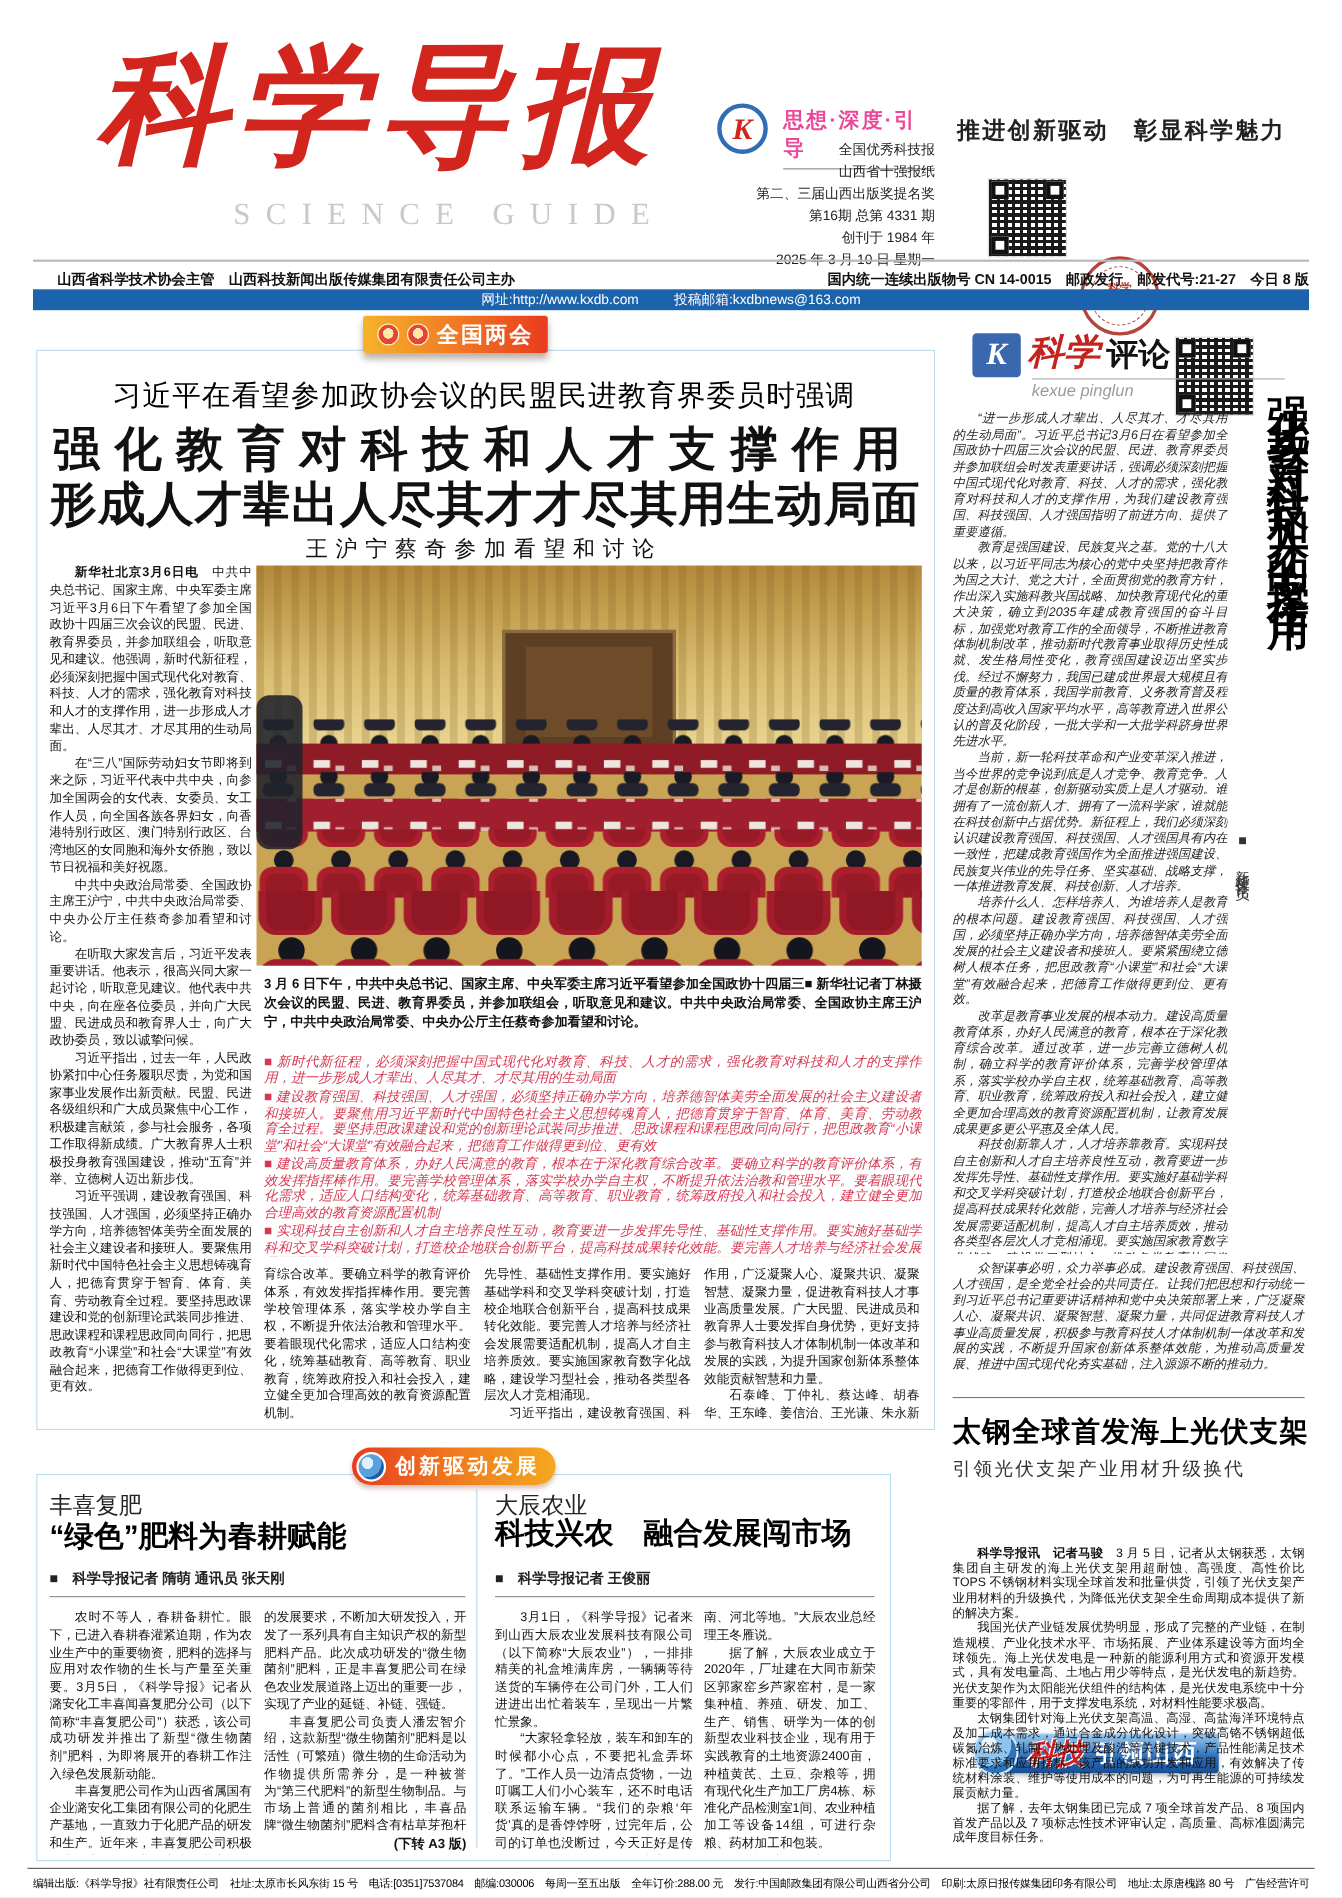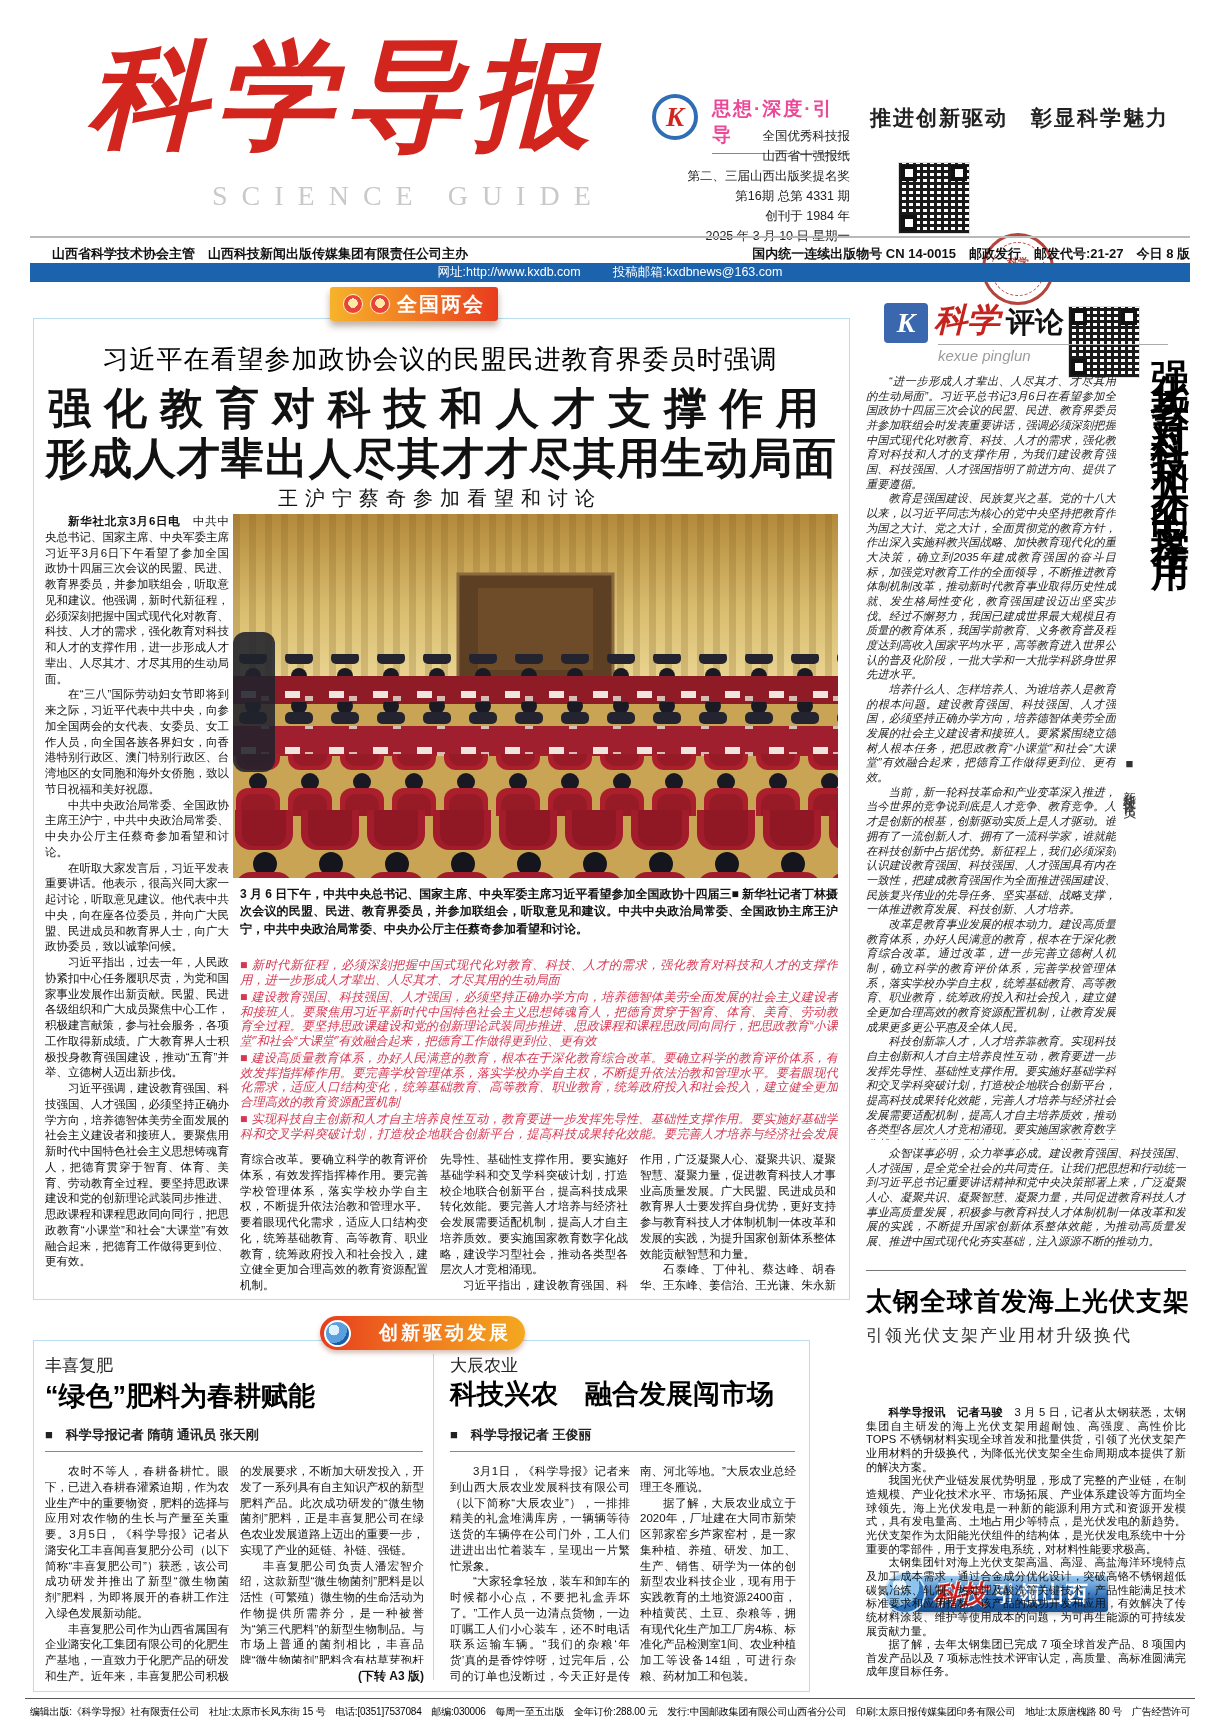--- a/index.html
+++ b/index.html
@@ -66,21 +66,21 @@
   .sci-red{font-family:"Liberation Serif",serif;font-weight:bold;font-style:italic;font-size:26px;color:#d01f1f;
            text-shadow:1px 1px 0 #fff,-1px -1px 0 #fff;margin-left:42px;}
   .sci-blue{color:#fff;font-weight:bold;font-size:22px;letter-spacing:2px;margin-left:8px;}
   .solar-text{font-size:11.2px;line-height:1.22;color:#111;overflow:hidden;}
   
   .innov{display:flex;align-items:center;background:linear-gradient(90deg,#e83c1e,#f07a1f,#f4a81f);border-radius:17px;
          box-shadow:0 3px 5px rgba(120,40,0,.3);padding:0 14px 0 4px;height:34px;}
   .innov-icon{width:27px;height:27px;border-radius:50%;background:radial-gradient(circle at 35% 35%,#dff0ff 0 25%,#5aa0dc 26% 60%,#1c5da8 61% 100%);
               border:2px solid #fff;box-sizing:border-box;margin-right:8px;}
   .innov-txt{color:#fff;font-weight:bold;font-size:19px;letter-spacing:3px;}
-  .kick2{font-size:17px;color:#222;}
+  .kick2{font-size:21px;color:#222;}
   .h2a{font-size:27px;font-weight:bold;color:#000;white-space:nowrap;}
   .byline{font-size:13px;font-weight:bold;color:#222;border-bottom:1px solid #888;padding-bottom:7px;}
   .turn{font-size:12px;font-weight:bold;text-align:right;}
   .vdivider{width:1px;background:#bcd9ec;}
   .footer-line{border-top:1.5px solid #555;}
   .footer-text{font-size:10px;color:#000;white-space:nowrap;letter-spacing:-0.2px;}
 </style>
 </head>
 <body>
 
@@ -226,22 +226,22 @@
   <div class="abs" style="left:884px;top:298px;display:flex;align-items:flex-end;gap:6px;">
     <div class="cmt-kbox">K</div>
     <div class="cmt-cn">科学</div>
     <div class="cmt-sfx">评论</div>
   </div>
   <div class="abs cmt-py" style="left:938px;top:344px;width:230px;">kexue pinglun</div>
 
   <div class="abs cmt-text jt" style="left:866px;top:374px;width:250px;height:766px;">
     <p class="ind">“进一步形成人才辈出、人尽其才、才尽其用的生动局面”。习近平总书记3月6日在看望参加全国政协十四届三次会议的民盟、民进、教育界委员并参加联组会时发表重要讲话，强调必须深刻把握中国式现代化对教育、科技、人才的需求，强化教育对科技和人才的支撑作用，为我们建设教育强国、科技强国、人才强国指明了前进方向、提供了重要遵循。</p>
     <p class="ind">教育是强国建设、民族复兴之基。党的十八大以来，以习近平同志为核心的党中央坚持把教育作为国之大计、党之大计，全面贯彻党的教育方针，作出深入实施科教兴国战略、加快教育现代化的重大决策，确立到2035年建成教育强国的奋斗目标，加强党对教育工作的全面领导，不断推进教育体制机制改革，推动新时代教育事业取得历史性成就、发生格局性变化，教育强国建设迈出坚实步伐。经过不懈努力，我国已建成世界最大规模且有质量的教育体系，我国学前教育、义务教育普及程度达到高收入国家平均水平，高等教育进入世界公认的普及化阶段，一批大学和一大批学科跻身世界先进水平。</p>
+    <p class="ind">当前，新一轮科技革命和产业变革深入推进，当今世界的竞争说到底是人才竞争、教育竞争。人才是创新的根基，创新驱动实质上是人才驱动。谁拥有了一流创新人才、拥有了一流科学家，谁就能在科技创新中占据优势。新征程上，我们必须深刻认识建设教育强国、科技强国、人才强国具有内在一致性，把建成教育强国作为全面推进强国建设、民族复兴伟业的先导任务、坚实基础、战略支撑，一体推进教育发展、科技创新、人才培养。</p>
     <p class="ind">培养什么人、怎样培养人、为谁培养人是教育的根本问题。建设教育强国、科技强国、人才强国，必须坚持正确办学方向，培养德智体美劳全面发展的社会主义建设者和接班人。要紧紧围绕立德树人根本任务，把思政教育“小课堂”和社会“大课堂”有效融合起来，把德育工作做得更到位、更有效。</p>
-    <p class="ind">当前，新一轮科技革命和产业变革深入推进，当今世界的竞争说到底是人才竞争、教育竞争。人才是创新的根基，创新驱动实质上是人才驱动。谁拥有了一流创新人才、拥有了一流科学家，谁就能在科技创新中占据优势。新征程上，我们必须深刻认识建设教育强国、科技强国、人才强国具有内在一致性，把建成教育强国作为全面推进强国建设、民族复兴伟业的先导任务、坚实基础、战略支撑，一体推进教育发展、科技创新、人才培养。</p>
     <p class="ind">改革是教育事业发展的根本动力。建设高质量教育体系，办好人民满意的教育，根本在于深化教育综合改革。通过改革，进一步完善立德树人机制，确立科学的教育评价体系，完善学校管理体系，落实学校办学自主权，统筹基础教育、高等教育、职业教育，统筹政府投入和社会投入，建立健全更加合理高效的教育资源配置机制，让教育发展成果更多更公平惠及全体人民。</p>
     <p class="ind">科技创新靠人才，人才培养靠教育。实现科技自主创新和人才自主培养良性互动，教育要进一步发挥先导性、基础性支撑作用。要实施好基础学科和交叉学科突破计划，打造校企地联合创新平台，提高科技成果转化效能，完善人才培养与经济社会发展需要适配机制，提高人才自主培养质效，推动各类型各层次人才竞相涌现。要实施国家教育数字化战略，建设学习型社会，推动各类教育协同发展。</p>
   </div>
 
   <div class="abs vbyline" style="left:1120px;top:756px;height:260px;">■ 新华社评论员</div>
   <div class="abs vtitle" style="left:1144px;top:330px;height:810px;">强化教育对科技和人才的支撑作用</div>
 
   <div class="abs cmt-text jt" style="left:866px;top:1146px;width:320px;height:118px;">
     <p class="ind">众智谋事必明，众力举事必成。建设教育强国、科技强国、人才强国，是全党全社会的共同责任。让我们把思想和行动统一到习近平总书记重要讲话精神和党中央决策部署上来，广泛凝聚人心、凝聚共识、凝聚智慧、凝聚力量，共同促进教育科技人才事业高质量发展，积极参与教育科技人才体制机制一体改革和发展的实践，不断提升国家创新体系整体效能，为推动高质量发展、推进中国式现代化夯实基础，注入源源不断的推动力。</p>
   </div>
@@ -260,21 +260,21 @@
   <div class="abs solar-text jt" style="left:866px;top:1406px;width:320px;height:282px;">
     <p class="ind"><b>科学导报讯　记者马骏</b><span>　3 月 5 日，记者从太钢获悉，太钢集团自主研发的海上光伏支架用超耐蚀、高强度、高性价比 TOPS 不锈钢材料实现全球首发和批量供货，引领了光伏支架产业用材料的升级换代，为降低光伏支架全生命周期成本提供了新的解决方案。</span></p>
     <p class="ind">我国光伏产业链发展优势明显，形成了完整的产业链，在制造规模、产业化技术水平、市场拓展、产业体系建设等方面均全球领先。海上光伏发电是一种新的能源利用方式和资源开发模式，具有发电量高、土地占用少等特点，是光伏发电的新趋势。光伏支架作为太阳能光伏组件的结构体，是光伏发电系统中十分重要的零部件，用于支撑发电系统，对材料性能要求极高。</p>
     <p class="ind">太钢集团针对海上光伏支架高温、高湿、高盐海洋环境特点及加工成本需求，通过合金成分优化设计，突破高铬不锈钢超低碳氮冶炼、轧制、热处理及酸洗等关键技术，产品性能满足技术标准要求和应用指标。该产品的成功开发和应用，有效解决了传统材料涂装、维护等使用成本的问题，为可再生能源的可持续发展贡献力量。</p>
     <p class="ind">据了解，去年太钢集团已完成 7 项全球首发产品、8 项国内首发产品以及 7 项标志性技术评审认定，高质量、高标准圆满完成年度目标任务。</p>
   </div>
 
   <div class="abs mainbox" style="left:33px;top:1340px;width:775px;height:350px;"></div>
   <div class="abs vdivider" style="left:433px;top:1354px;height:326px;"></div>
 
-  <div class="abs innov" style="left:320px;top:1316px;gap:20px;">
+  <div class="abs innov" style="left:320px;top:1316px;">
     <div class="innov-icon"></div>
     <span class="innov-txt">创新驱动发展</span>
   </div>
 
   <div class="abs kick2" style="left:45px;top:1354px;">丰喜复肥</div>
   <div class="abs h2a" style="left:45px;top:1378px;">“绿色”肥料为春耕赋能</div>
   <div class="abs byline" style="left:45px;top:1426px;width:378px;">■　科学导报记者 隋萌 通讯员 张天刚</div>
   <div class="abs bodytext jt" style="left:45px;top:1464px;width:184px;height:222px;">
     <p class="ind">农时不等人，春耕备耕忙。眼下，已进入春耕春灌紧迫期，作为农业生产中的重要物资，肥料的选择与应用对农作物的生长与产量至关重要。3月5日，《科学导报》记者从潞安化工丰喜闻喜复肥分公司（以下简称“丰喜复肥公司”）获悉，该公司成功研发并推出了新型“微生物菌剂”肥料，为即将展开的春耕工作注入绿色发展新动能。</p>
     <p class="ind">丰喜复肥公司作为山西省属国有企业潞安化工集团有限公司的化肥生产基地，一直致力于化肥产品的研发和生产。近年来，丰喜复肥公司积极响应国家绿色农业、生态农业和可持续农业</p>

